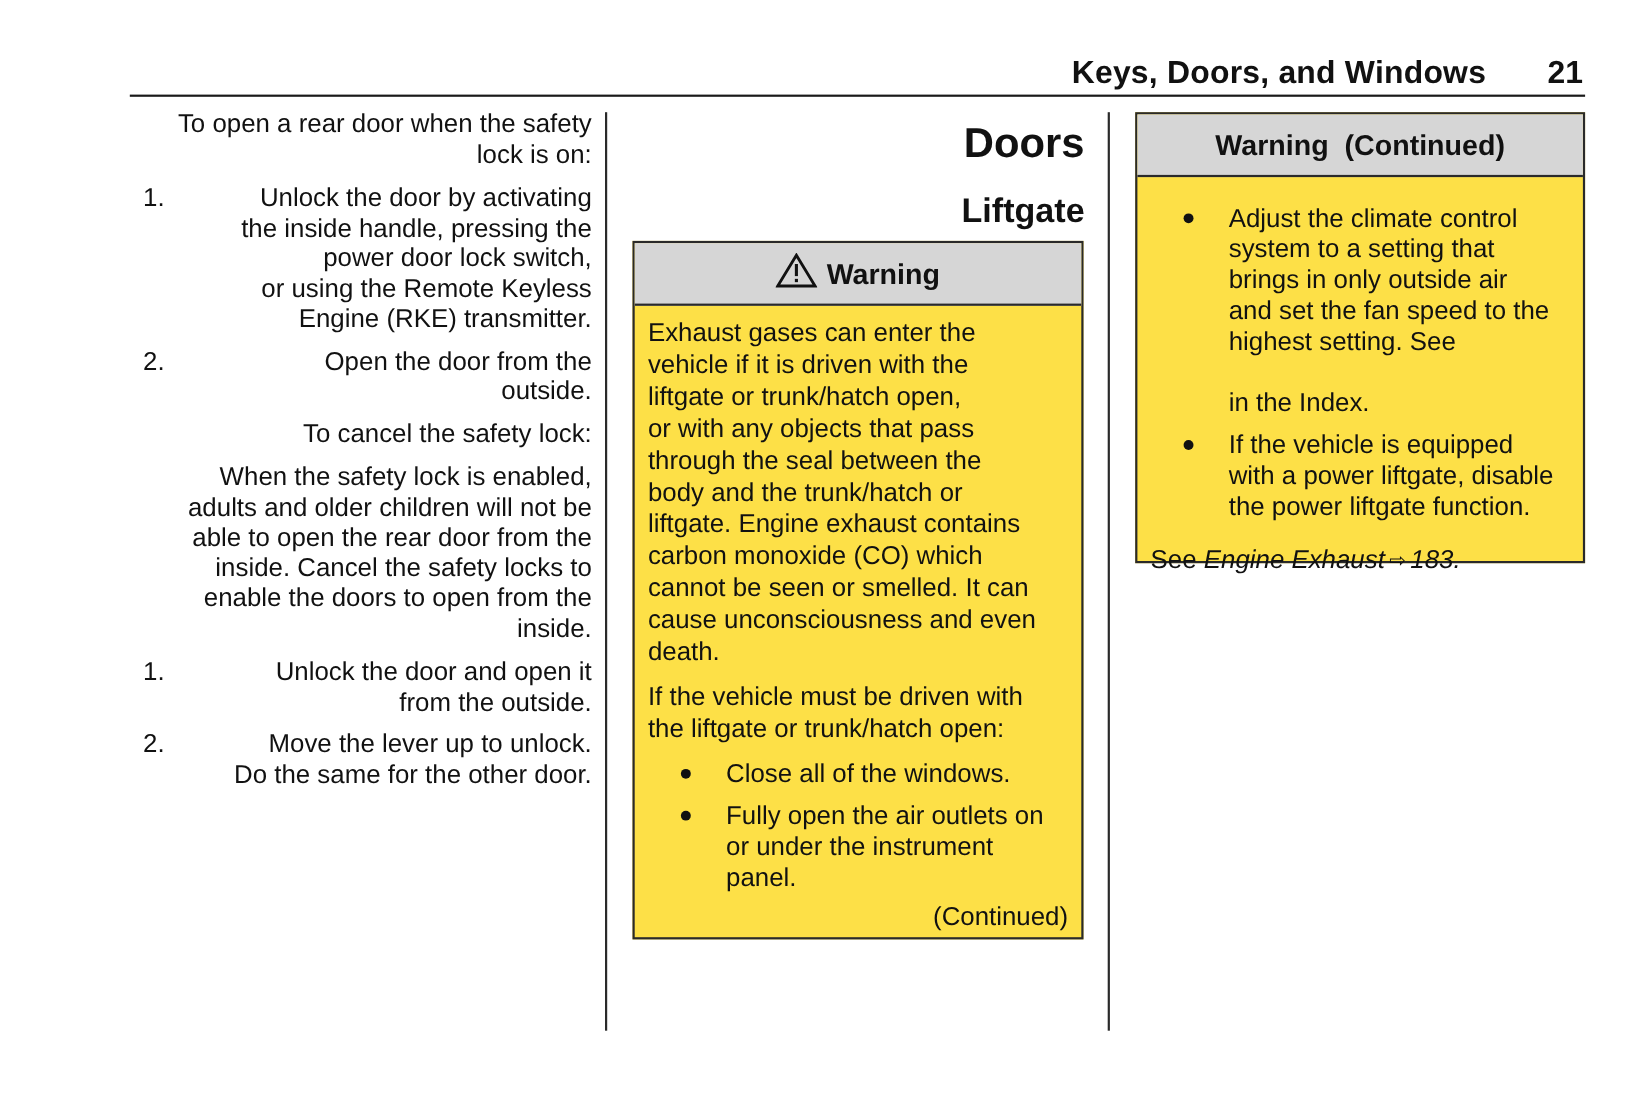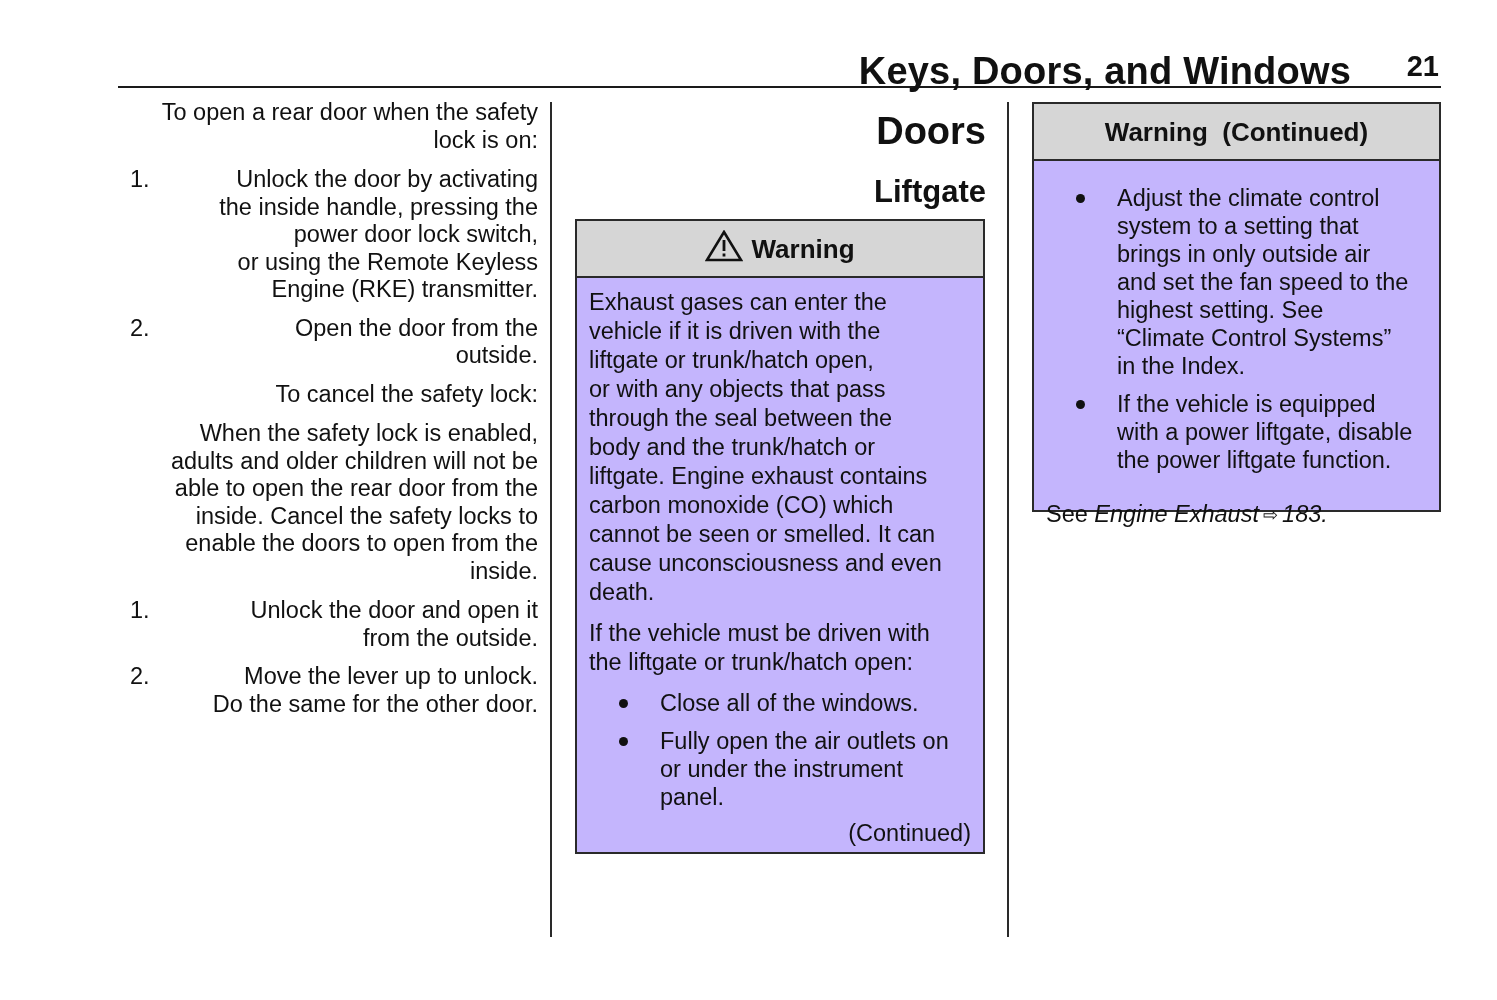--- a/index.html
+++ b/index.html
@@ -20,21 +20,21 @@
       left: 118px;
       top: 44px;
       width: 1323px;
       height: 42px;
       border-bottom: 2px solid #1a1a1a;
     }
     .header-title {
       position: absolute;
       right: 90px;
       top: 6px;
-      font-size: 38px;
+      font-size: 29px;
       font-weight: bold;
       letter-spacing: 0.2px;
     }
     .header-page {
       position: absolute;
       right: 2px;
       top: 6px;
       font-size: 29px;
       font-weight: bold;
     }
@@ -75,21 +75,21 @@
     }
     .h2 {
       font-size: 31px;
       font-weight: bold;
       line-height: 34px;
       margin: 0;
     }
     .warnbox {
       position: absolute;
       border: 2px solid #2a2a2a;
-      background: #c4b5fd;
+      background: #fde047;
     }
     .warnhead {
       background: #d6d6d6;
       border-bottom: 2px solid #2a2a2a;
       text-align: center;
       font-weight: bold;
       font-size: 26px;
       height: 55px;
       line-height: 57px;
     }
@@ -187,20 +187,20 @@
     <div class="continued" style="margin-top:-4px;">(Continued)</div>
   </div>
 </div>
 
 <div class="warnbox" style="left:1032px; top:102px; width:405px; height:406px;">
   <div class="warnhead">
     <span style="white-space:pre;">Warning  (Continued)</span>
   </div>
   <div class="warnbody" style="padding-top:11px;">
     <ul class="bullets" id="right-bullets">
-        <li><span class="dot"></span><span><span>Adjust the climate control</span><br><span>system to a setting that</span><br><span>brings in only outside air</span><br><span>and set the fan speed to the</span><br><span>highest setting. See</span><br><span>“Climate Control Systems”</span><br><span>in the Index.</span></span></li>
+        <li><span class="dot"></span><span><span>Adjust the climate control</span><br><span>system to a setting that</span><br><span>brings in only outside air</span><br><span>and set the fan speed to the</span><br><span>highest setting. See</span><br><br><span>in the Index.</span></span></li>
         <li><span class="dot"></span><span><span>If the vehicle is equipped</span><br><span>with a power liftgate, disable</span><br><span>the power liftgate function.</span></span></li>
       </ul>
-    <div class="see-ref" style="margin-top:20px; line-height:40px;">
+    <div class="see-ref" style="margin-top:20px; line-height:28px;">
       <span>See </span><em>Engine Exhaust</em><span class="arrow-icon">⇨</span><em>183.</em>
     </div>
   </div>
 </div>
 
 </body></html>

